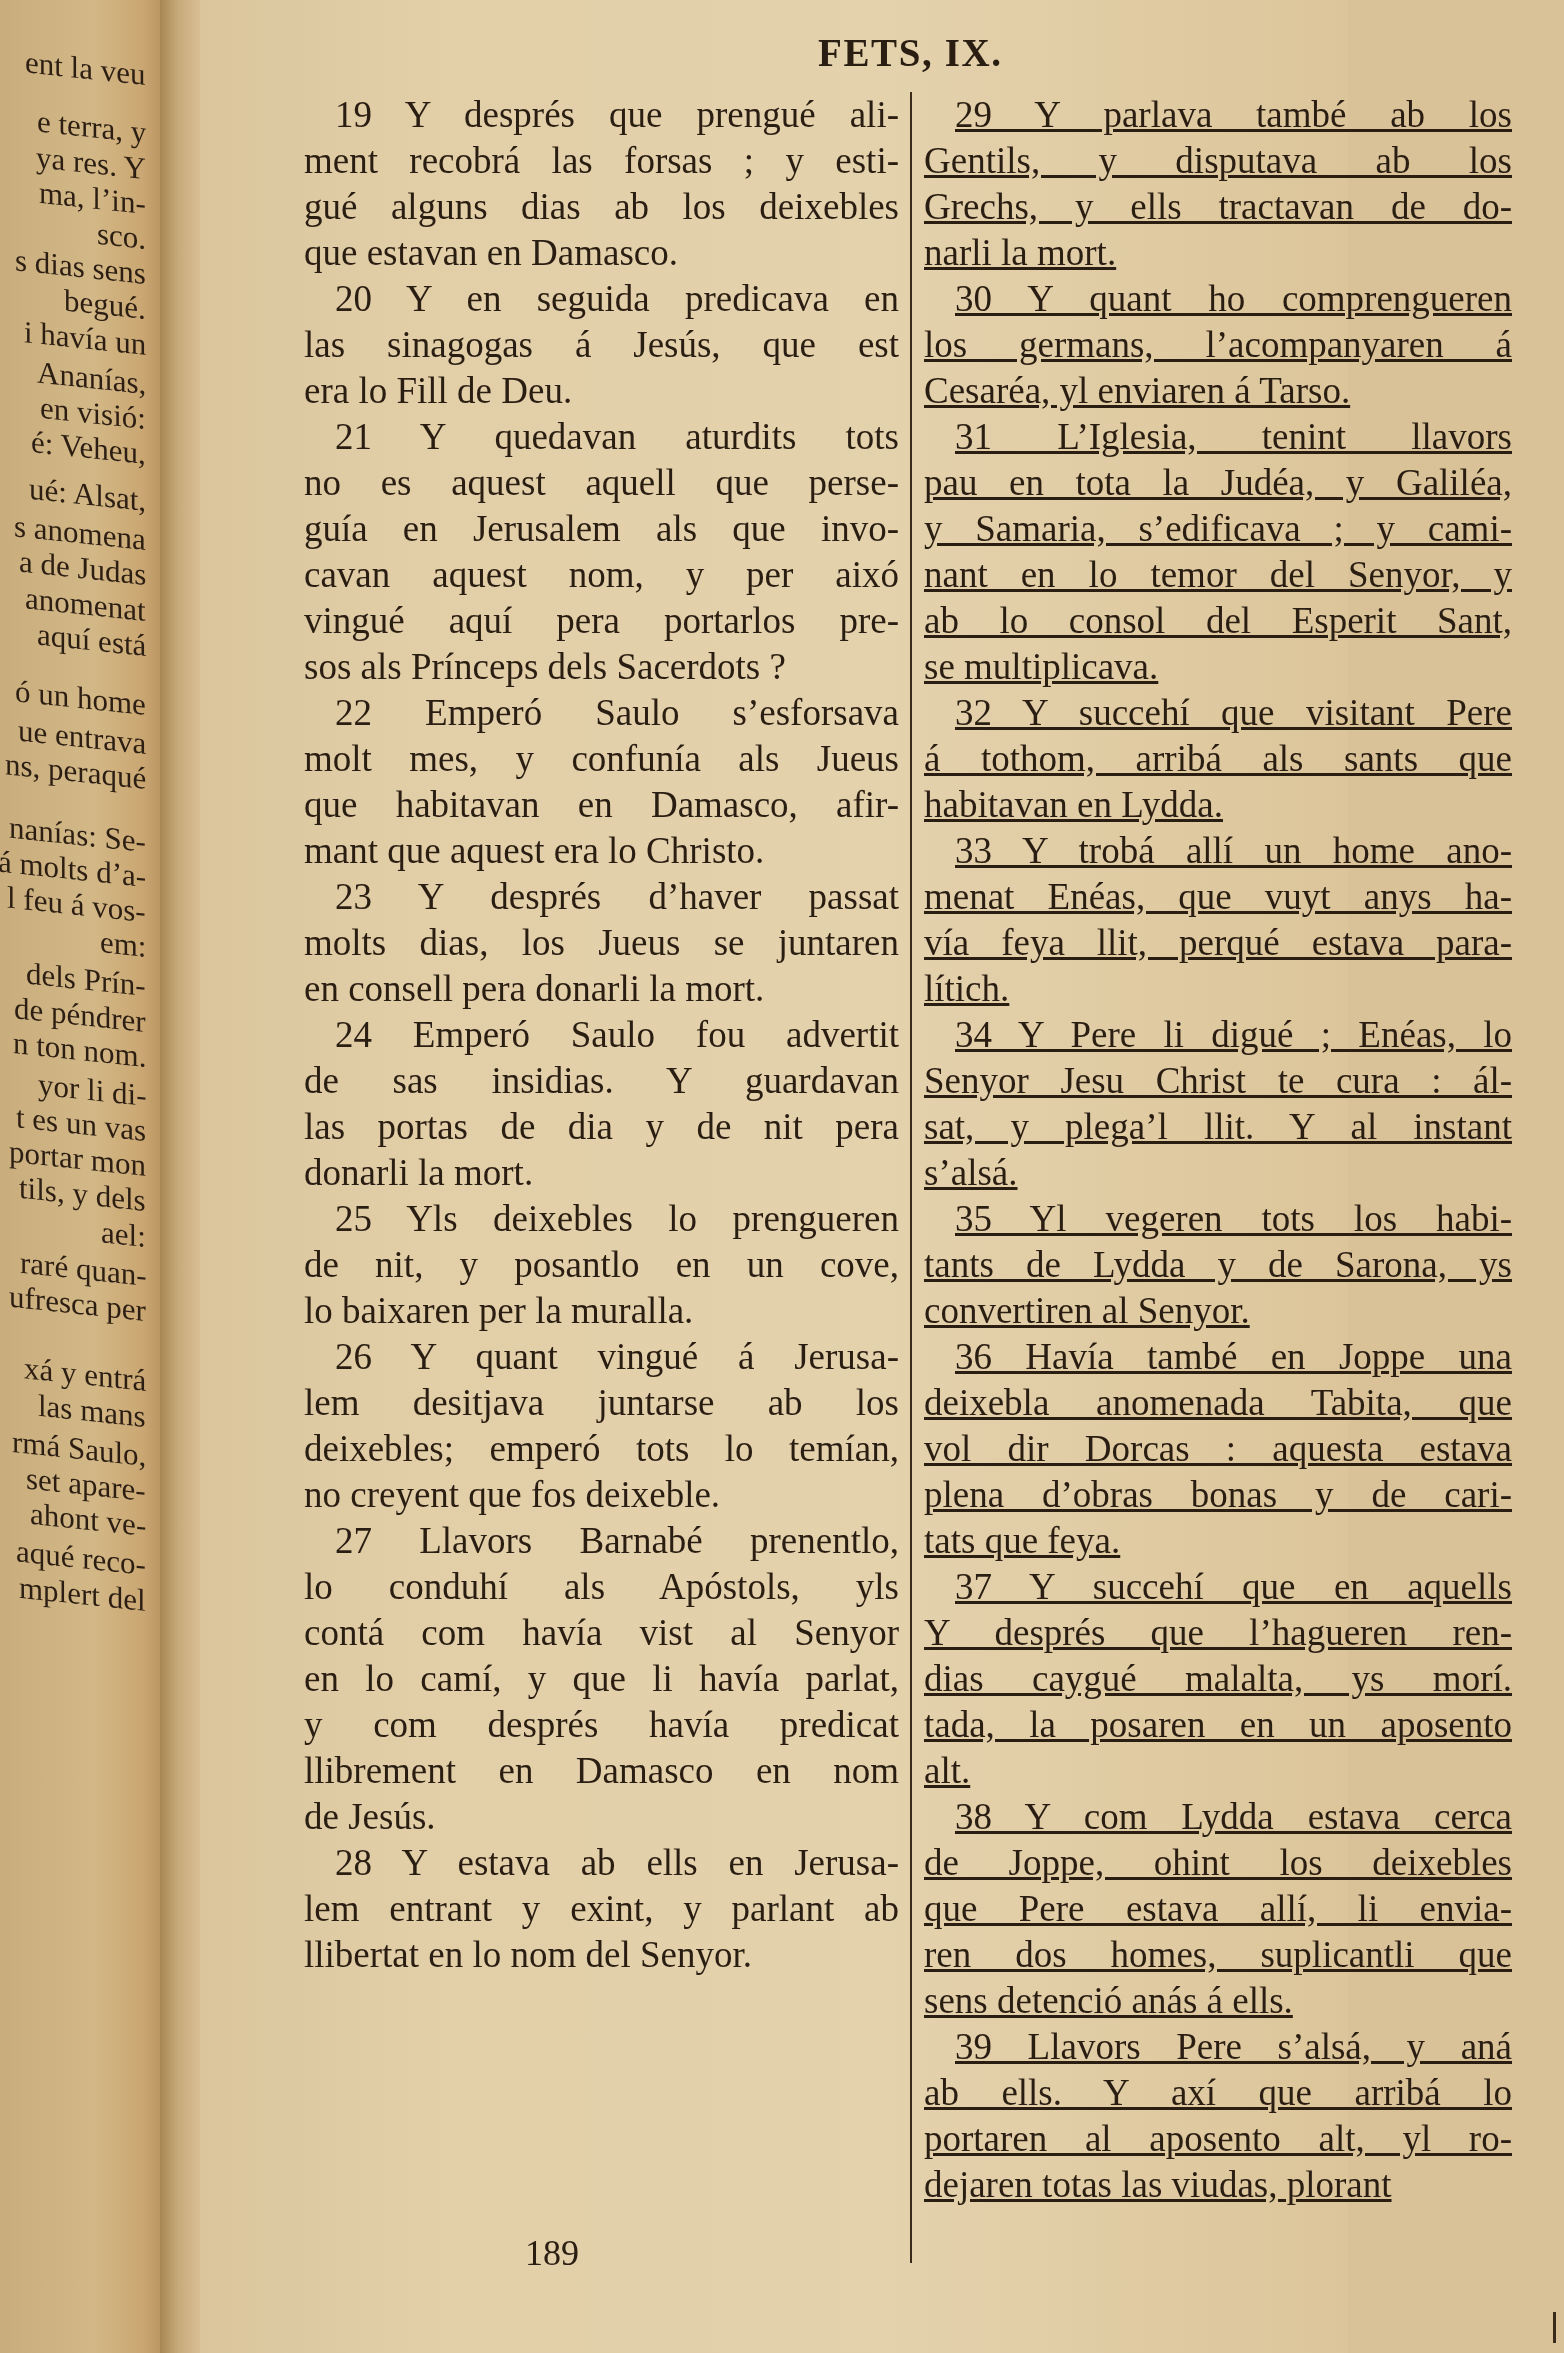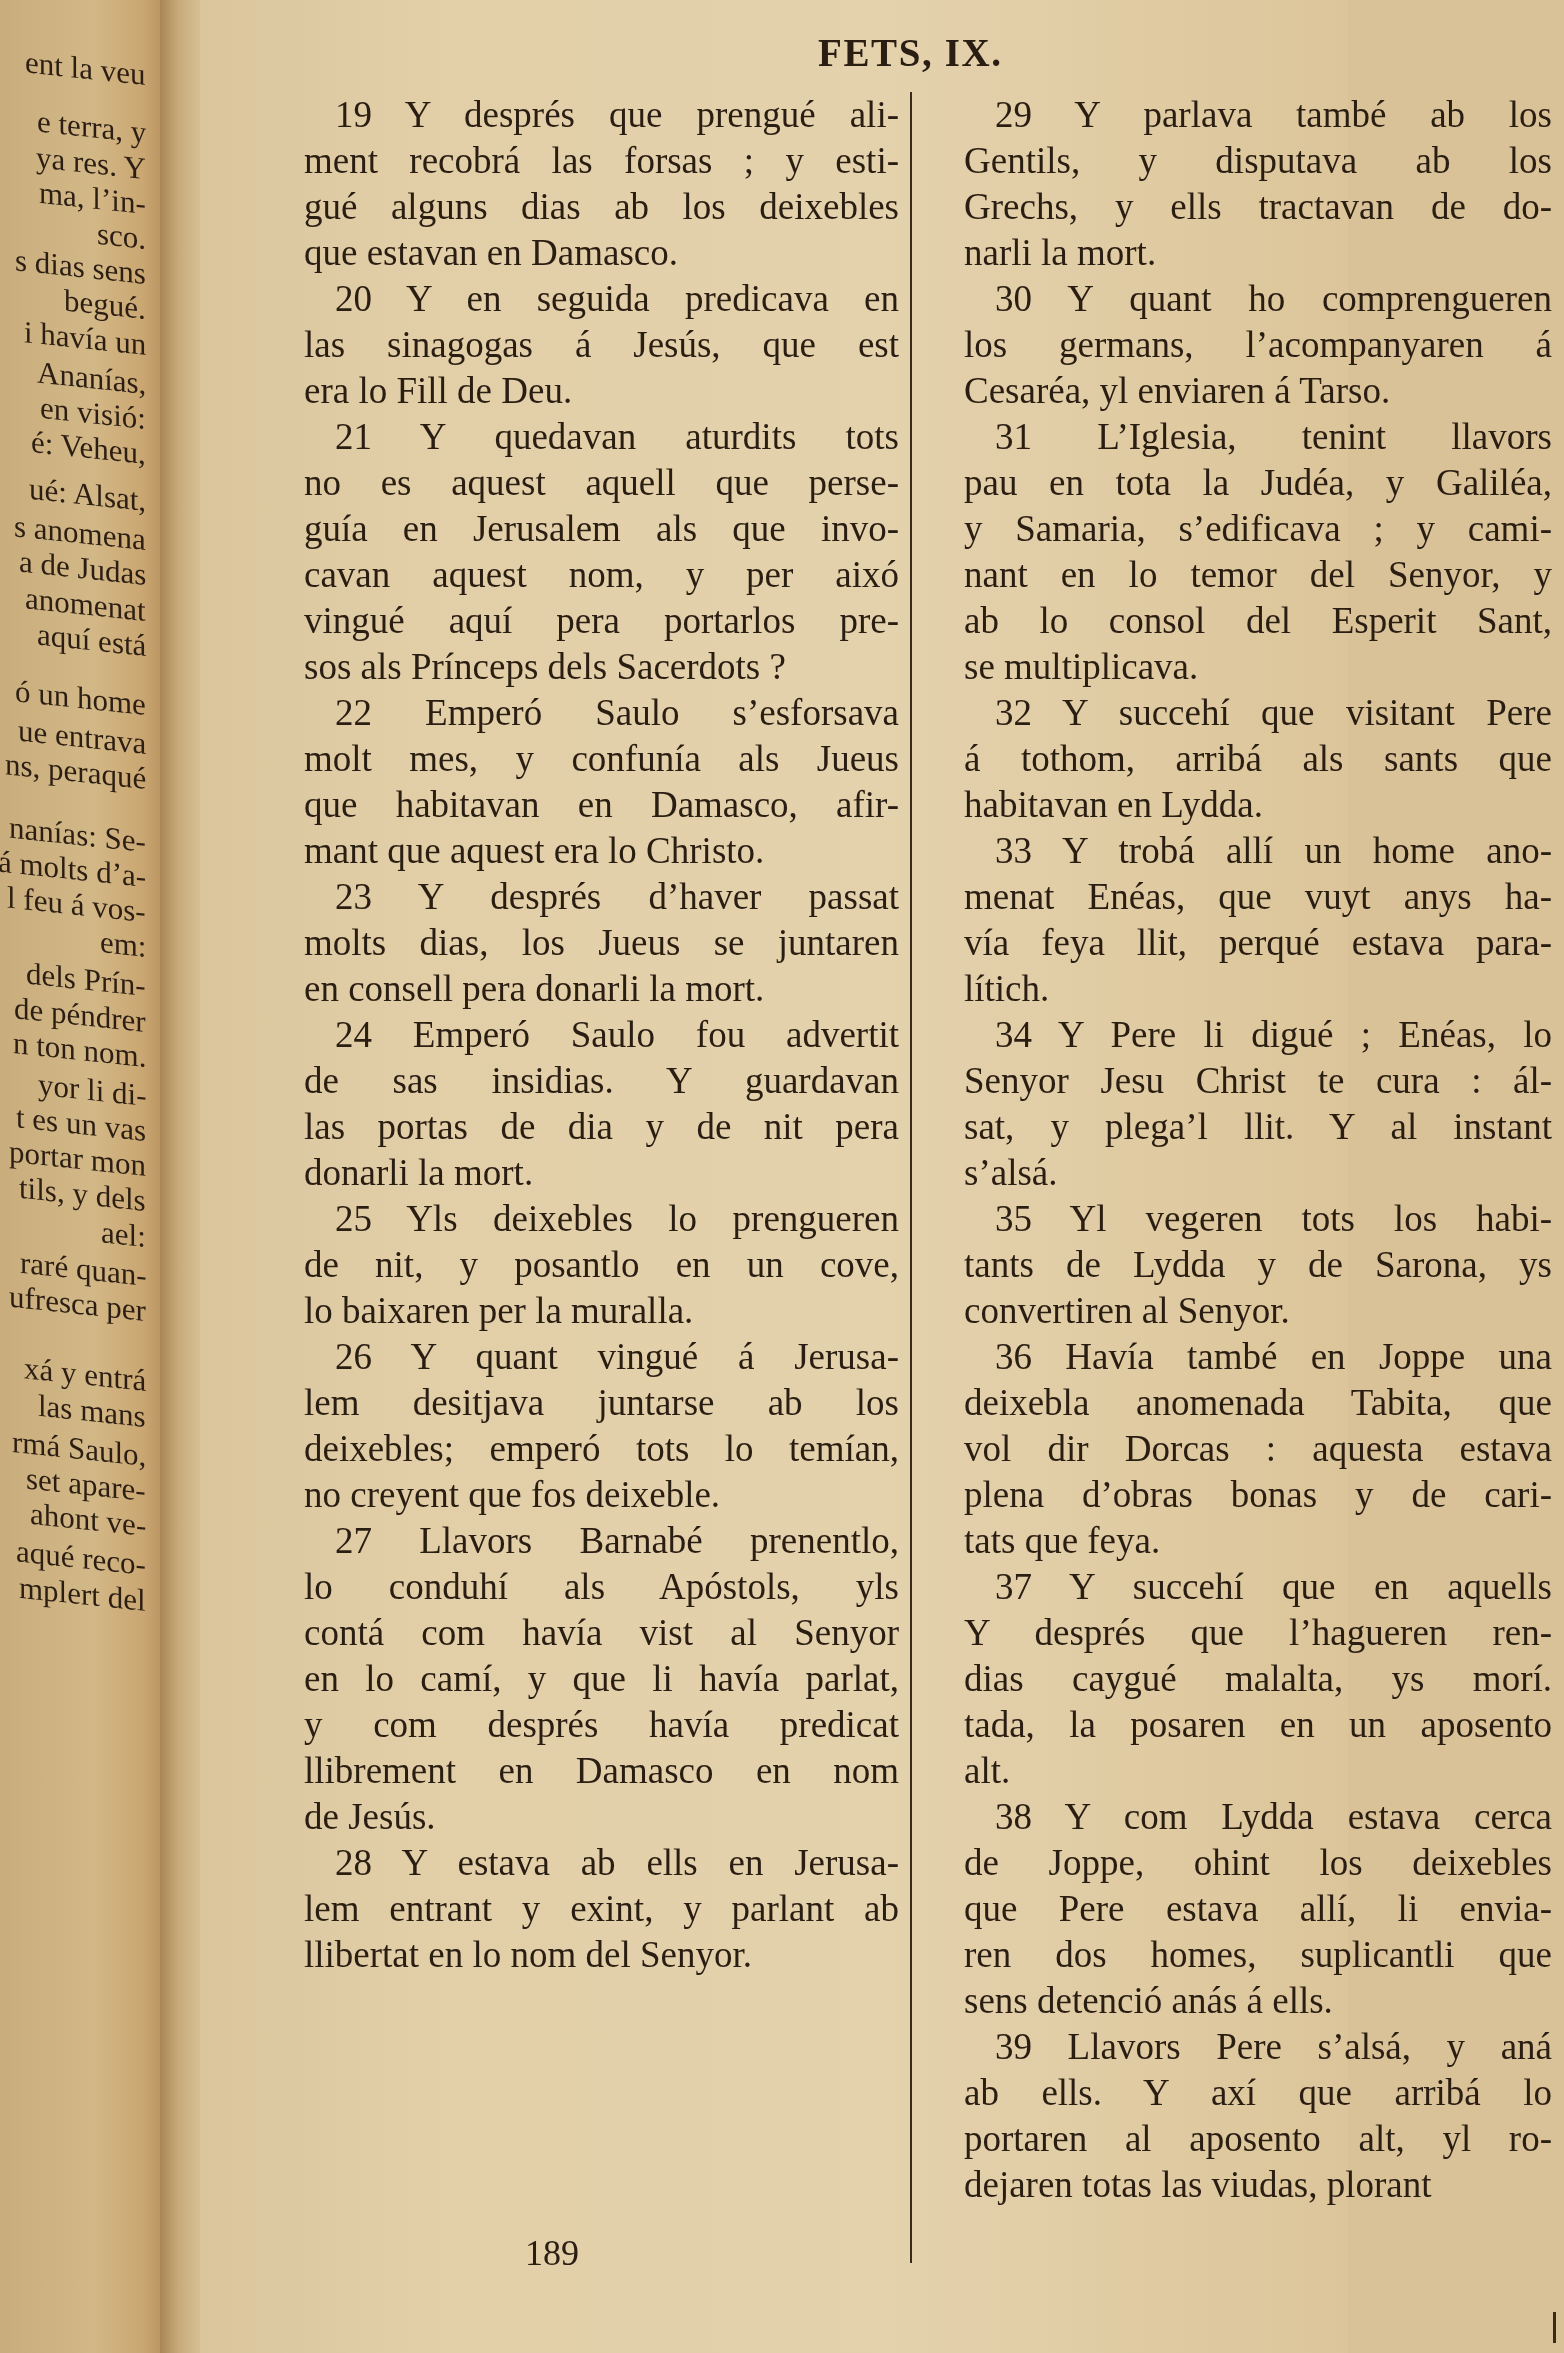--- a/index.html
+++ b/index.html
@@ -31,21 +31,21 @@
   .header {
     position:absolute; left:0; top:30px; width:100%;
     text-align:center; font-size:39px; font-weight:bold; letter-spacing:1.6px;
     padding-left:0;
   }
   .header span { position:absolute; left:618px; top:0; }
   .col {
     position:absolute; top:92px; font-size:37px; line-height:46px;
   }
   .col.left  { left:104px; width:595px; }
-  .col.right { left:764px; width:588px; }
+  .col.right { left:724px; width:588px;text-decoration:underline; }
   .line {
     display:block; white-space:nowrap; height:46px;
     text-align:justify; text-align-last:justify;
   }
   .line.last { text-align-last:left; }
   .line.indent { padding-left:31px; }
   .rule {
     position:absolute; left:710px; top:92px; width:2.3px; height:2171px;
     background:#3a2a1a;
   }

